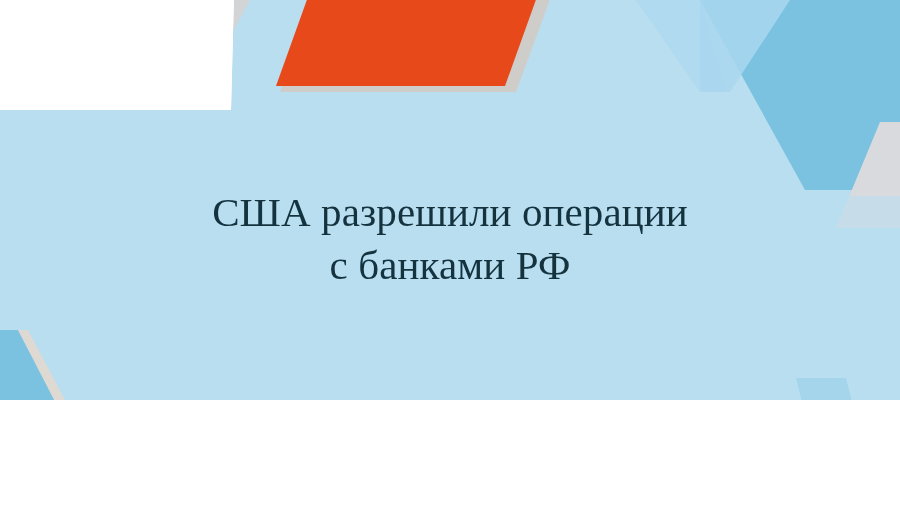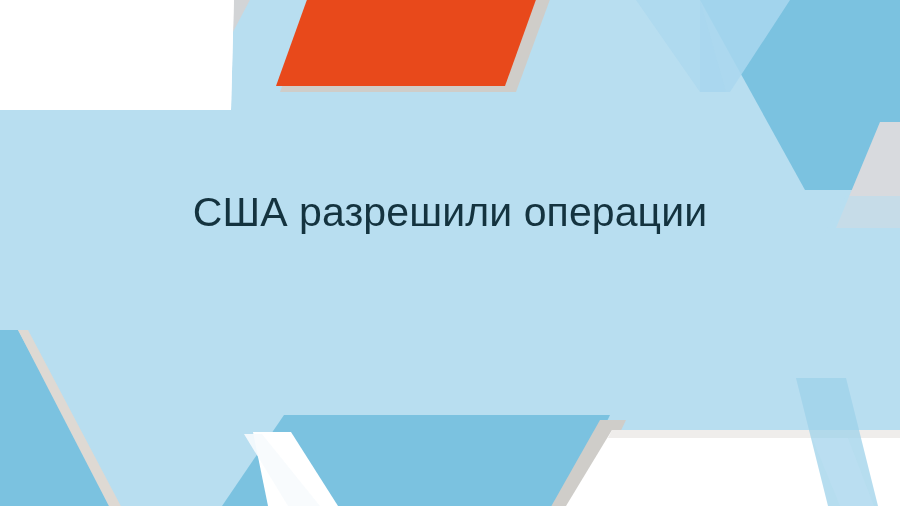--- a/index.html
+++ b/index.html
@@ -5,24 +5,24 @@
 <style>
   html, body {
     margin: 0;
     padding: 0;
     background: #ffffff;
   }
 
   #stage {
     position: relative;
     width: 900px;
-    height: 506px;
+    height: 400px;
     overflow: hidden;
     background: #0ea5e9;
-    font-family: Liberation Sans, sans-serif;
+    font-family: Liberation Serif, serif;
   }
 
   
   .deco {
     position: absolute;
     top: 0;
     left: 0;
     width: 900px;
     height: 506px;
     pointer-events: none;
@@ -93,15 +93,16 @@
 
     <polygon points="612,430 900,430 900,438 608,438" fill="#e9e7e4" opacity="0.75"></polygon>
 
     <polygon points="796,378 846,378 878,506 828,506" fill="#9ed2ea" opacity="0.75"></polygon>
     <polygon points="812,438 848,438 874,506 840,506" fill="#bde0f2" opacity="0.6"></polygon>
 
   </svg>
 
   <div id="headline-block">
     <span class="headline-line">США разрешили операции</span>
+    <span class="headline-line">с банками РФ</span>
   </div>
 
 </div>
 
 </body></html>

